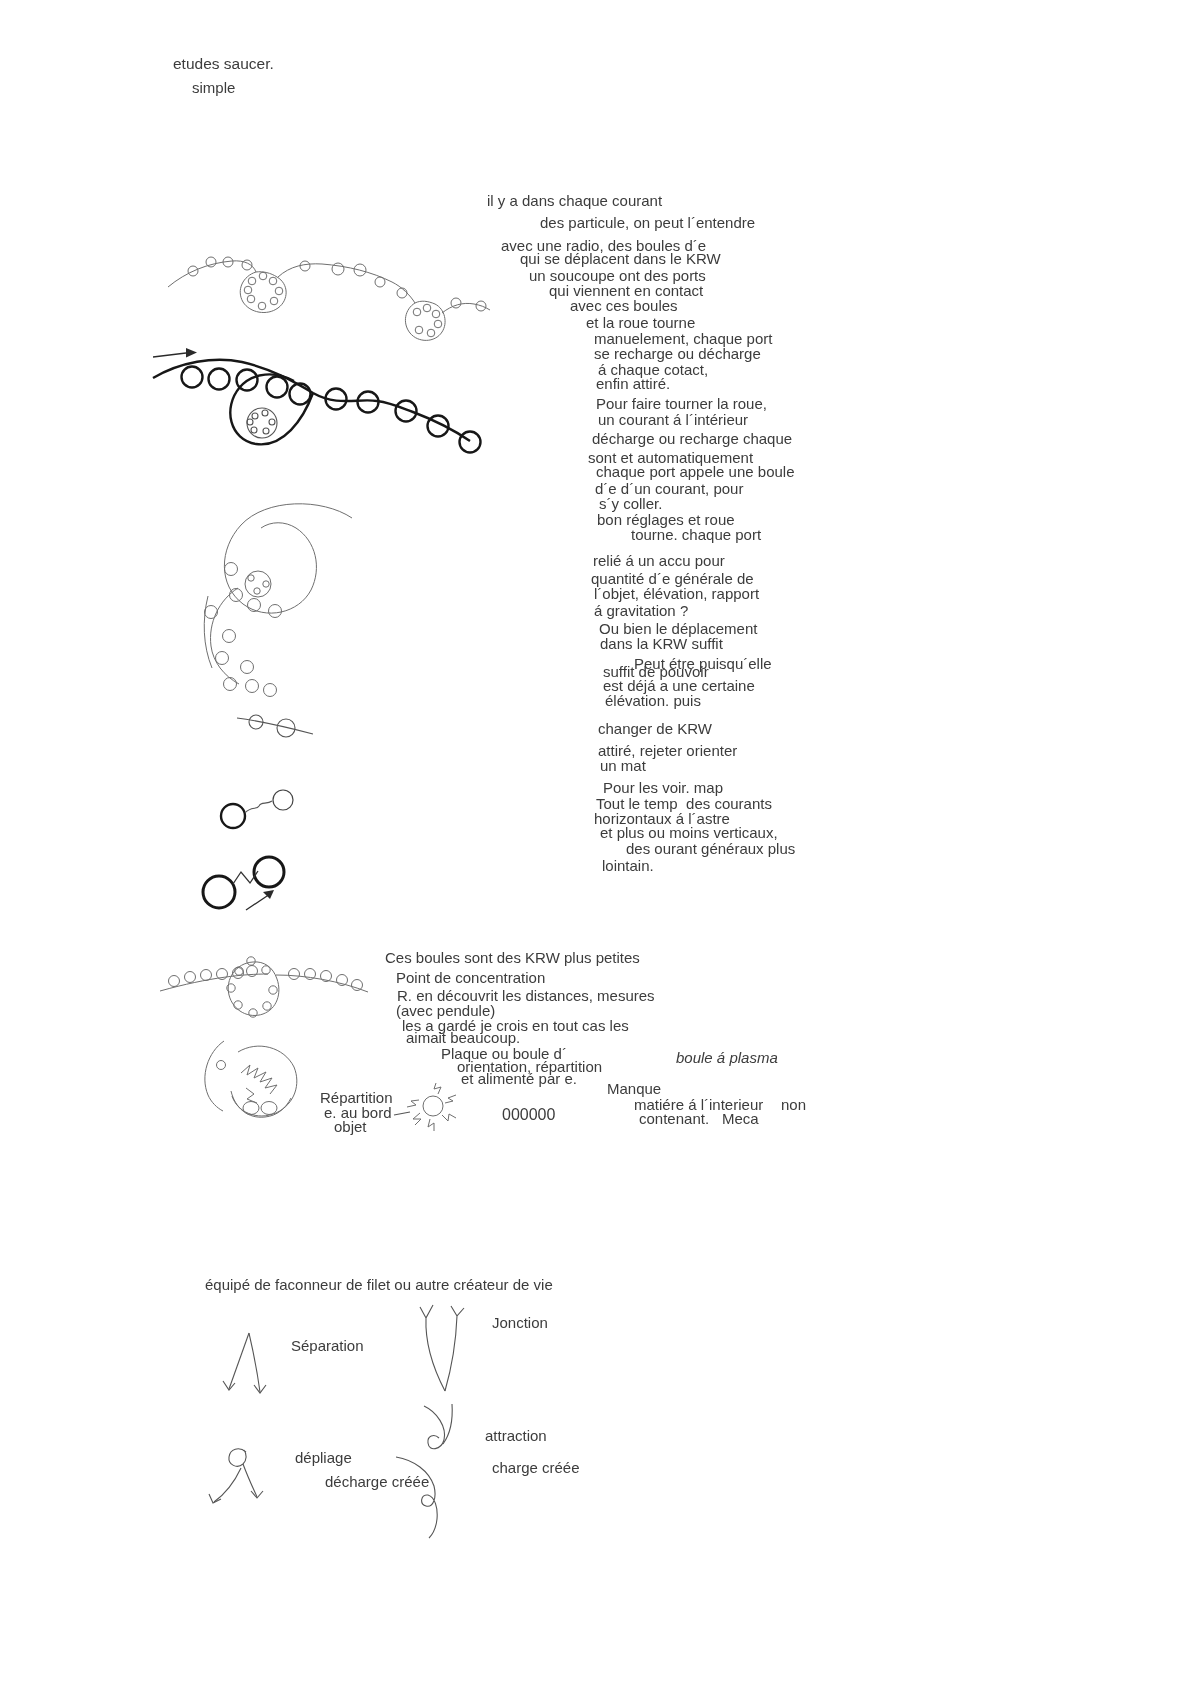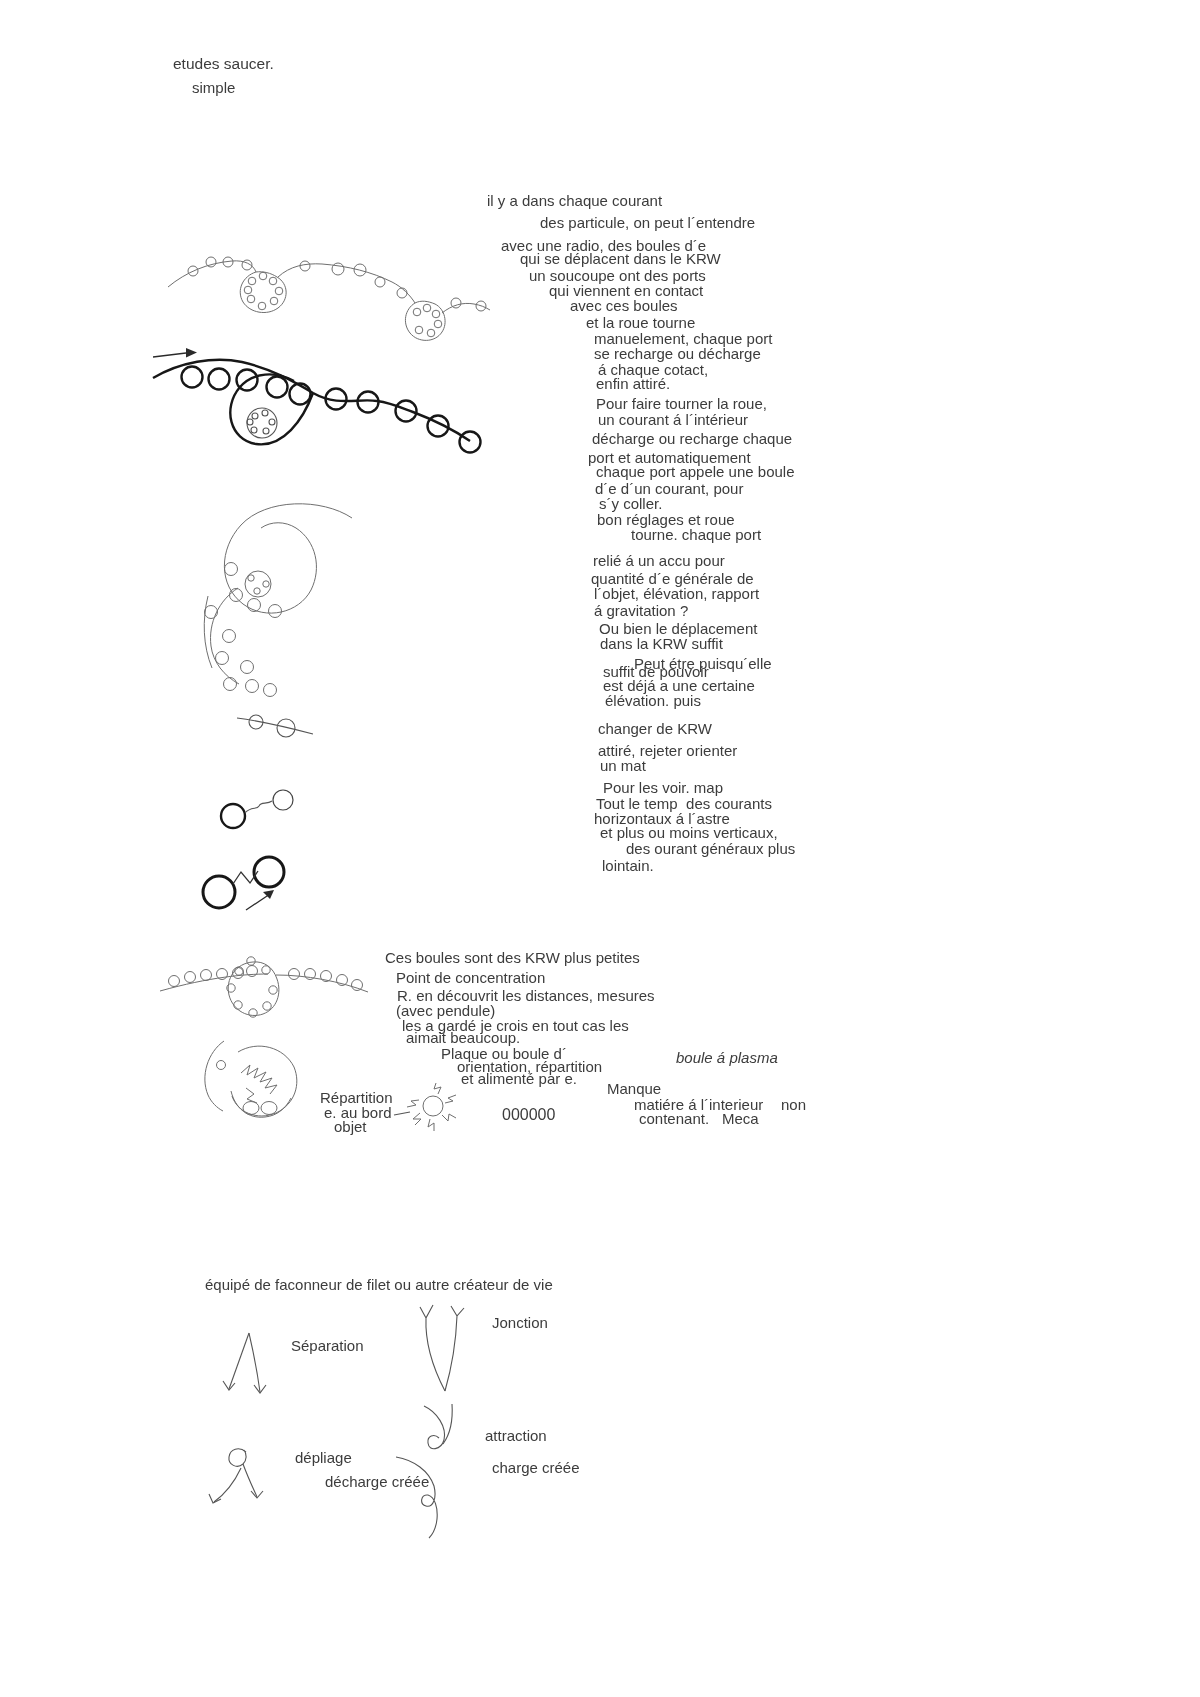--- a/index.html
+++ b/index.html
@@ -243,21 +243,21 @@
       <span class="ann" style="left: 549px; top: 283px;">qui viennent en contact</span>
       <span class="ann" style="left: 570px; top: 298px;">avec ces boules</span>
       <span class="ann" style="left: 586px; top: 315px;">et la roue tourne</span>
       <span class="ann" style="left: 594px; top: 331px;">manuelement, chaque port</span>
       <span class="ann" style="left: 594px; top: 346px;">se recharge ou décharge</span>
       <span class="ann" style="left: 598px; top: 362px;">á chaque cotact,</span>
       <span class="ann" style="left: 596px; top: 376px;">enfin attiré.</span>
       <span class="ann" style="left: 596px; top: 396px;">Pour faire tourner la roue,</span>
       <span class="ann" style="left: 598px; top: 412px;">un courant á l´intérieur</span>
       <span class="ann" style="left: 592px; top: 431px;">décharge ou recharge chaque</span>
-      <span class="ann" style="left: 588px; top: 450px;">port et automatiquement</span>
+      <span class="ann" style="left: 588px; top: 450px;">sont et automatiquement</span>
       <span class="ann" style="left: 596px; top: 464px;">chaque port appele une boule</span>
       <span class="ann" style="left: 595px; top: 481px;">d´e d´un courant, pour</span>
       <span class="ann" style="left: 599px; top: 496px;">s´y coller.</span>
       <span class="ann" style="left: 597px; top: 512px;">bon réglages et roue</span>
       <span class="ann" style="left: 596px; top: 527px; margin-left: 35px;">tourne. chaque port</span>
       <span class="ann" style="left: 593px; top: 553px;">relié á un accu pour</span>
       <span class="ann" style="left: 591px; top: 571px;">quantité d´e générale de</span>
       <span class="ann" style="left: 594px; top: 586px;">l´objet, élévation, rapport</span>
       <span class="ann" style="left: 594px; top: 603px;">á gravitation ?</span>
       <span class="ann" style="left: 599px; top: 621px;">Ou bien le déplacement</span>

